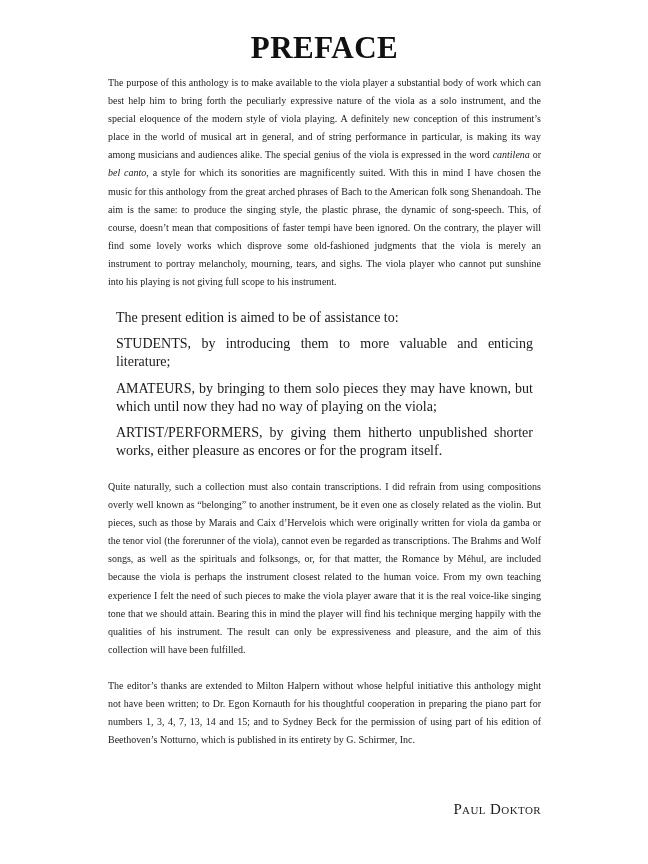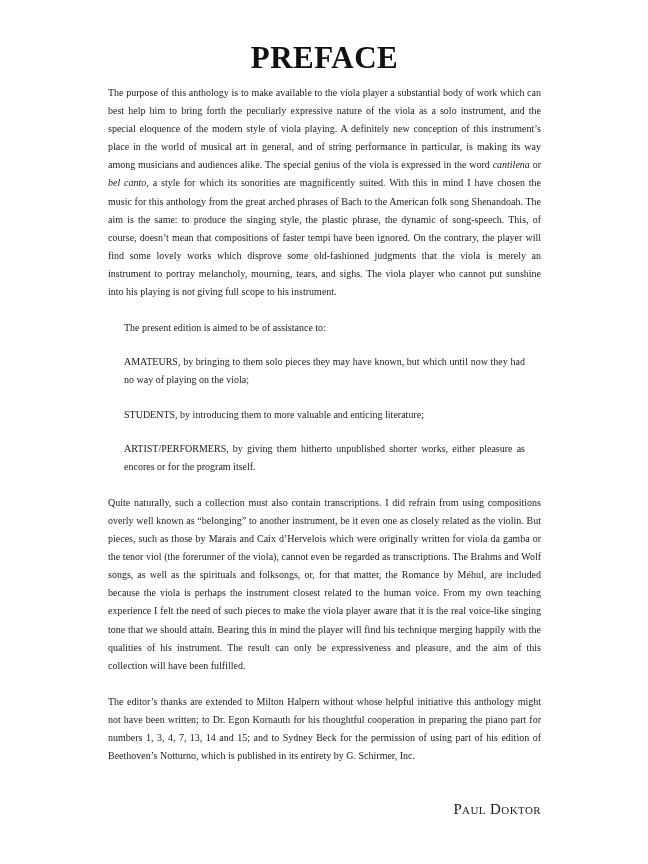--- a/index.html
+++ b/index.html
@@ -1,51 +1,51 @@
 <!DOCTYPE html>
 <html><head>
 <meta charset="utf-8">
 <style>
   html, body { margin: 0; padding: 0; background: #ffffff; }
   body { width: 648px; height: 864px; position: relative; overflow: hidden; }
   .page {
-    position: absolute; left: 108px; top: 38px; width: 433px;
+    position: absolute; left: 108px; top: 28px; width: 433px;
     font-family: "Liberation Serif", "DejaVu Serif", serif;
     color: #1a1a1a;
   }
   .title {
     font-family: "Liberation Serif", serif;
     font-weight: bold; font-size: 31px; letter-spacing: 0.5px;
     text-align: center; margin: 0; height: 46px; line-height: 40px;
     color: #111;
   }
   .para {
     font-size: 10px; line-height: 18.1px; text-align: justify;
     margin: 0 0 18.1px 0; text-align-last: left;
   }
-  .list-intro, .list-item { font-size: 10px; line-height: 18.1px; margin: 16px; text-align: justify; }
+  .list-intro, .list-item { font-size: 14px; line-height: 18.1px; margin: 8px; text-align: justify; }
   .list-block { margin: 0 0 18.1px 0; }
   .sig {
     position: absolute; right: 107px; top: 801px;
     font-family: "Liberation Serif", serif; font-size: 15px; letter-spacing: 0.4px;
     font-variant: small-caps; color: #222;
   }
 </style>
 </head>
 <body>
 
 <div class="page">
   <h1 class="title">PREFACE</h1>
 
   <p class="para"><span>The purpose of this anthology is to make available to the viola player a substantial body of work which can best help him to bring forth the peculiarly expressive nature of the viola as a solo instrument, and the special eloquence of the modern style of viola playing. A definitely new conception of this instrument’s place in the world of musical art in general, and of string performance in particular, is making its way among musicians and audiences alike. The special genius of the viola is expressed in the word </span><em>cantilena</em><span> or </span><em>bel canto</em><span>, a style for which its sonorities are magnificently suited. With this in mind I have chosen the music for this anthology from the great arched phrases of Bach to the American folk song Shenandoah. The aim is the same: to produce the singing style, the plastic phrase, the dynamic of song-speech. This, of course, doesn’t mean that compositions of faster tempi have been ignored. On the contrary, the player will find some lovely works which disprove some old-fashioned judgments that the viola is merely an instrument to portray melancholy, mourning, tears, and sighs. The viola player who cannot put sunshine into his playing is not giving full scope to his instrument.</span></p>
 
   <div class="list-block">
     <p class="list-intro">The present edition is aimed to be of assistance to:</p>
+    <p class="list-item">STUDENTS, by introducing them to more valuable and enticing literature;</p>
     <p class="list-item">AMATEURS, by bringing to them solo pieces they may have known, but which until now they had no way of playing on the viola;</p>
-    <p class="list-item">STUDENTS, by introducing them to more valuable and enticing literature;</p>
     <p class="list-item">ARTIST/PERFORMERS, by giving them hitherto unpublished shorter works, either pleasure as encores or for the program itself.</p>
   </div>
 
   <p class="para">Quite naturally, such a collection must also contain transcriptions. I did refrain from using compositions overly well known as “belonging” to another instrument, be it even one as closely related as the violin. But pieces, such as those by Marais and Caix d’Hervelois which were originally written for viola da gamba or the tenor viol (the forerunner of the viola), cannot even be regarded as transcriptions. The Brahms and Wolf songs, as well as the spirituals and folksongs, or, for that matter, the Romance by Méhul, are included because the viola is perhaps the instrument closest related to the human voice. From my own teaching experience I felt the need of such pieces to make the viola player aware that it is the real voice-like singing tone that we should attain. Bearing this in mind the player will find his technique merging happily with the qualities of his instrument. The result can only be expressiveness and pleasure, and the aim of this collection will have been fulfilled.</p>
 
   <p class="para">The editor’s thanks are extended to Milton Halpern without whose helpful initiative this anthology might not have been written; to Dr. Egon Kornauth for his thoughtful cooperation in preparing the piano part for numbers 1, 3, 4, 7, 13, 14 and 15; and to Sydney Beck for the permission of using part of his edition of Beethoven’s Notturno, which is published in its entirety by G. Schirmer, Inc.</p>
 </div>
 
 <div class="sig">Paul Doktor</div>
 

